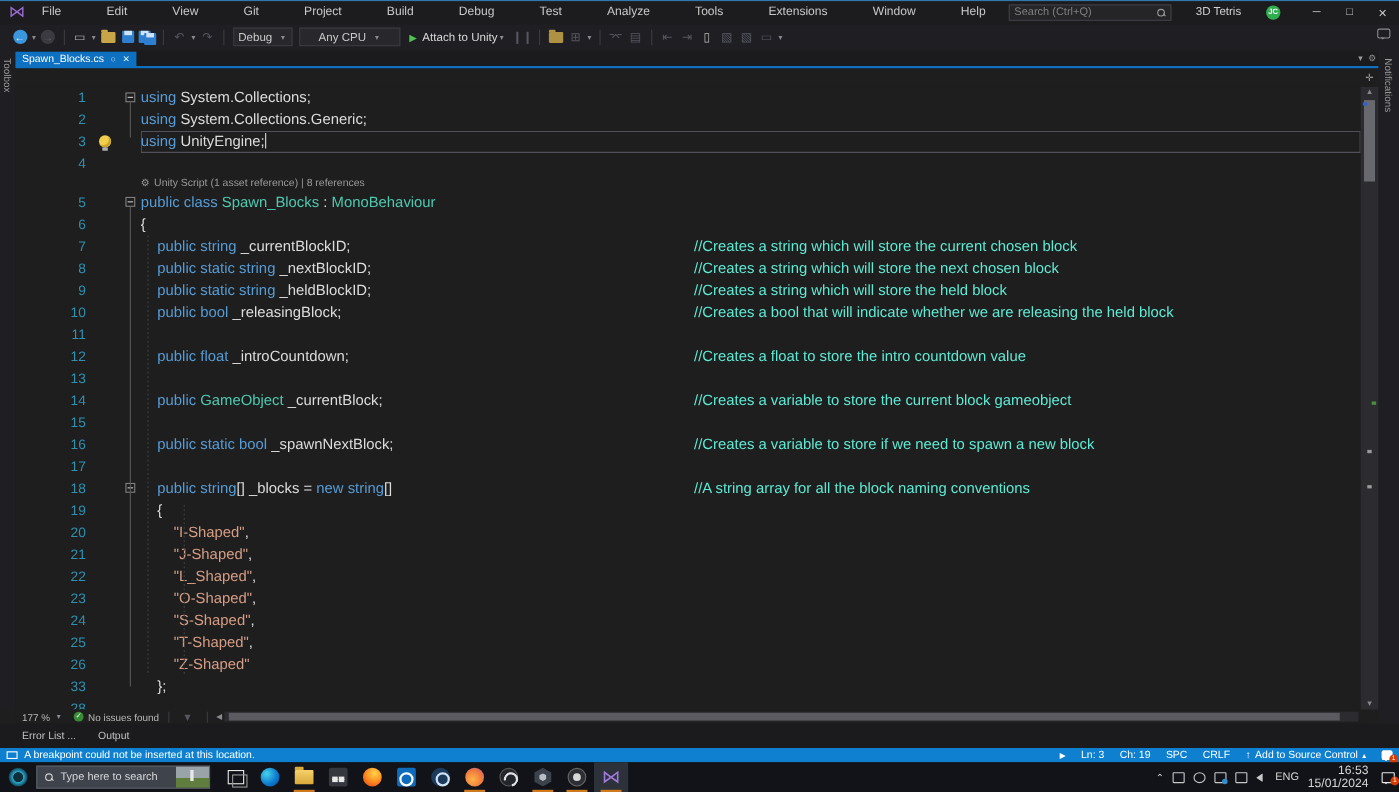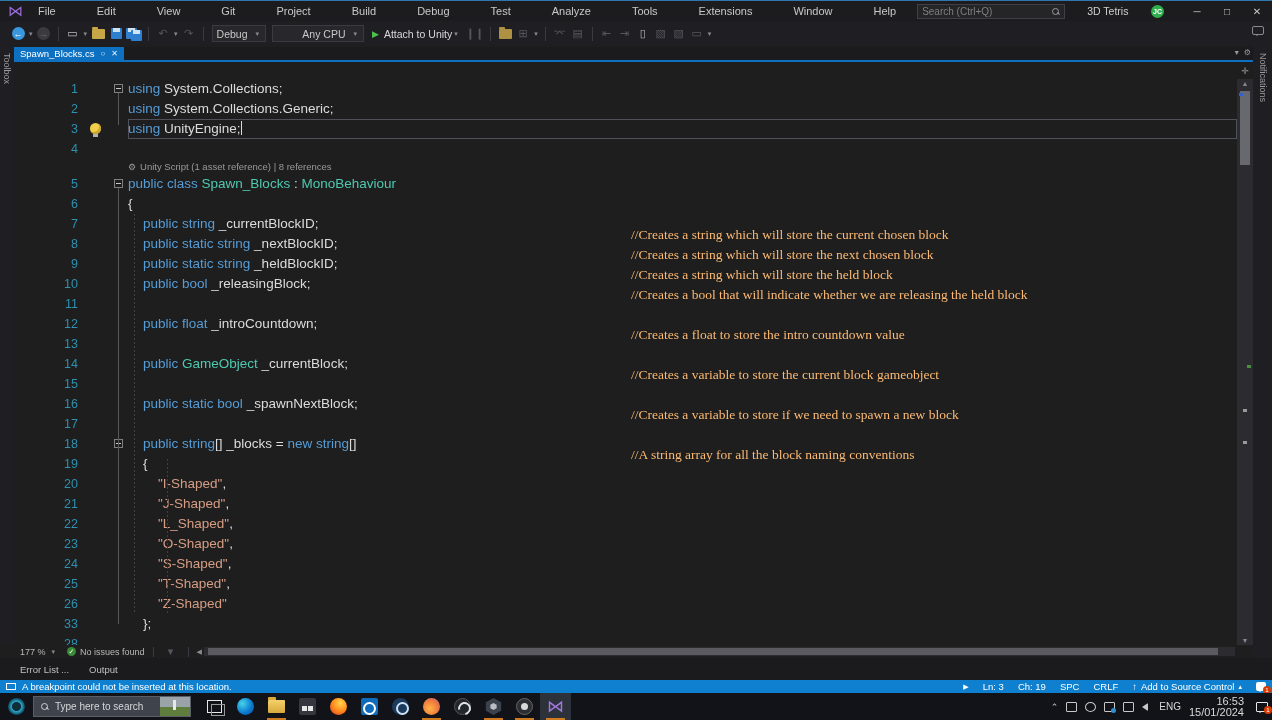--- a/index.html
+++ b/index.html
@@ -23,21 +23,21 @@
   
   .toolbar{position:absolute;left:0;top:22px;width:1272px;height:23px;background:#1f1f23;display:flex;align-items:center;font-size:10.5px;color:#c8c8c8;}
   .tbtn{display:inline-flex;align-items:center;justify-content:center;min-width:16px;height:18px;margin:0 1px;color:#b8b8b8;font-size:11px;}
   .tbtn.dim{color:#565660;}
   .navcirc{width:13px;height:13px;border-radius:50%;background:#3a96dd;color:#fff;font-size:9px;display:flex;align-items:center;justify-content:center;}
   .navcirc.dim{background:#3a3a40;color:#6a6a72;}
   .dd{color:#8a8a92;font-size:7px;margin:0 2px;}
   .tsep{width:1px;height:14px;background:#3a3a40;margin:0 5px;}
   .combo{display:flex;align-items:center;height:17px;background:#28282c;border:1px solid #3a3a40;padding:0 4px;margin:0 3px;color:#c8c8c8;}
   .combo .dd{margin-left:8px;}
-  .combo.cpu{width:92px;justify-content:flex-end;}
+  .combo.cpu{width:92px;justify-content:center;}
   .attach{display:flex;align-items:center;height:18px;padding:0 5px;color:#d8d8d8;}
   .play{color:#4fc24f;font-size:9px;margin-right:5px;}
   .folder-ico{width:13px;height:10px;position:relative;background:#c8a648;border-radius:1px;}
   .folder-ico::before{content:"";position:absolute;left:0;top:-2px;width:6px;height:2px;background:#c8a648;border-radius:1px 1px 0 0;}
   .save-ico{width:11px;height:11px;background:#2f7fd0;position:relative;border-radius:1px;}
   .save-ico::before{content:"";position:absolute;left:2px;top:0;width:7px;height:4px;background:#cfe3f5;}
   .feedback{position:absolute;right:8px;top:4px;width:12px;height:9px;border:1px solid #8a8a92;border-radius:2px;}
   .feedback::after{content:"";position:absolute;left:2px;bottom:-4px;border:2px solid transparent;border-top-color:#8a8a92;}
 
   
@@ -66,21 +66,21 @@
   .crow{display:flex;height:20px;line-height:20px;font-family:"DejaVu Sans Mono",monospace;font-size:13.5px;white-space:pre;}
   .crow .ln{width:72px;text-align:right;padding-right:8px;color:#2f90af;font-size:12.5px;flex:none;}
   .crow .glyph{width:26px;flex:none;position:relative;}
   .crow .fold{width:16px;flex:none;position:relative;}
   .crow .code{flex:1;position:relative;color:#dcdcdc;}
   .crow.current .code{box-shadow:inset 0 0 0 1px #50505a;}
   .tok-k{color:#569cd6;}
   .tok-t{color:#4ec9b0;}
   .tok-p{color:#dcdcdc;}
   .tok-s{color:#d69d85;}
-  .cmt{position:absolute;left:503px;top:11px;color:#fdba74;font-family:Liberation Serif, serif;}
+  .cmt{position:absolute;left:503px;top:0;color:#5eead4;}
   .caret{display:inline-block;width:1px;height:14px;background:#dcdcdc;vertical-align:-2px;}
   .bulb{position:absolute;left:4px;top:4px;width:11px;height:11px;border-radius:50%;background:#f2cf4a;box-shadow:inset -2px -2px 0 #caa62f;}
   .bulb::after{content:"";position:absolute;left:3px;bottom:-3px;width:5px;height:3px;background:#b0b0b0;}
   .foldbox{position:absolute;left:2px;top:5px;width:9px;height:9px;border:1px solid #808080;background:#1e1e1e;}
   .foldbox::after{content:"";position:absolute;left:1px;right:1px;top:3px;height:1px;background:#c8c8c8;}
   .lensrow{height:15px !important;line-height:15px !important;}
   .lensrow .code{font-family:"Liberation Sans",sans-serif;font-size:9.5px;color:#9a9a9a;}
   .lens-gear{margin-right:4px;color:#9a9a9a;font-size:9px;}
   .guide{position:absolute;width:1px;}
   .guide.solid{background:#585858;}

